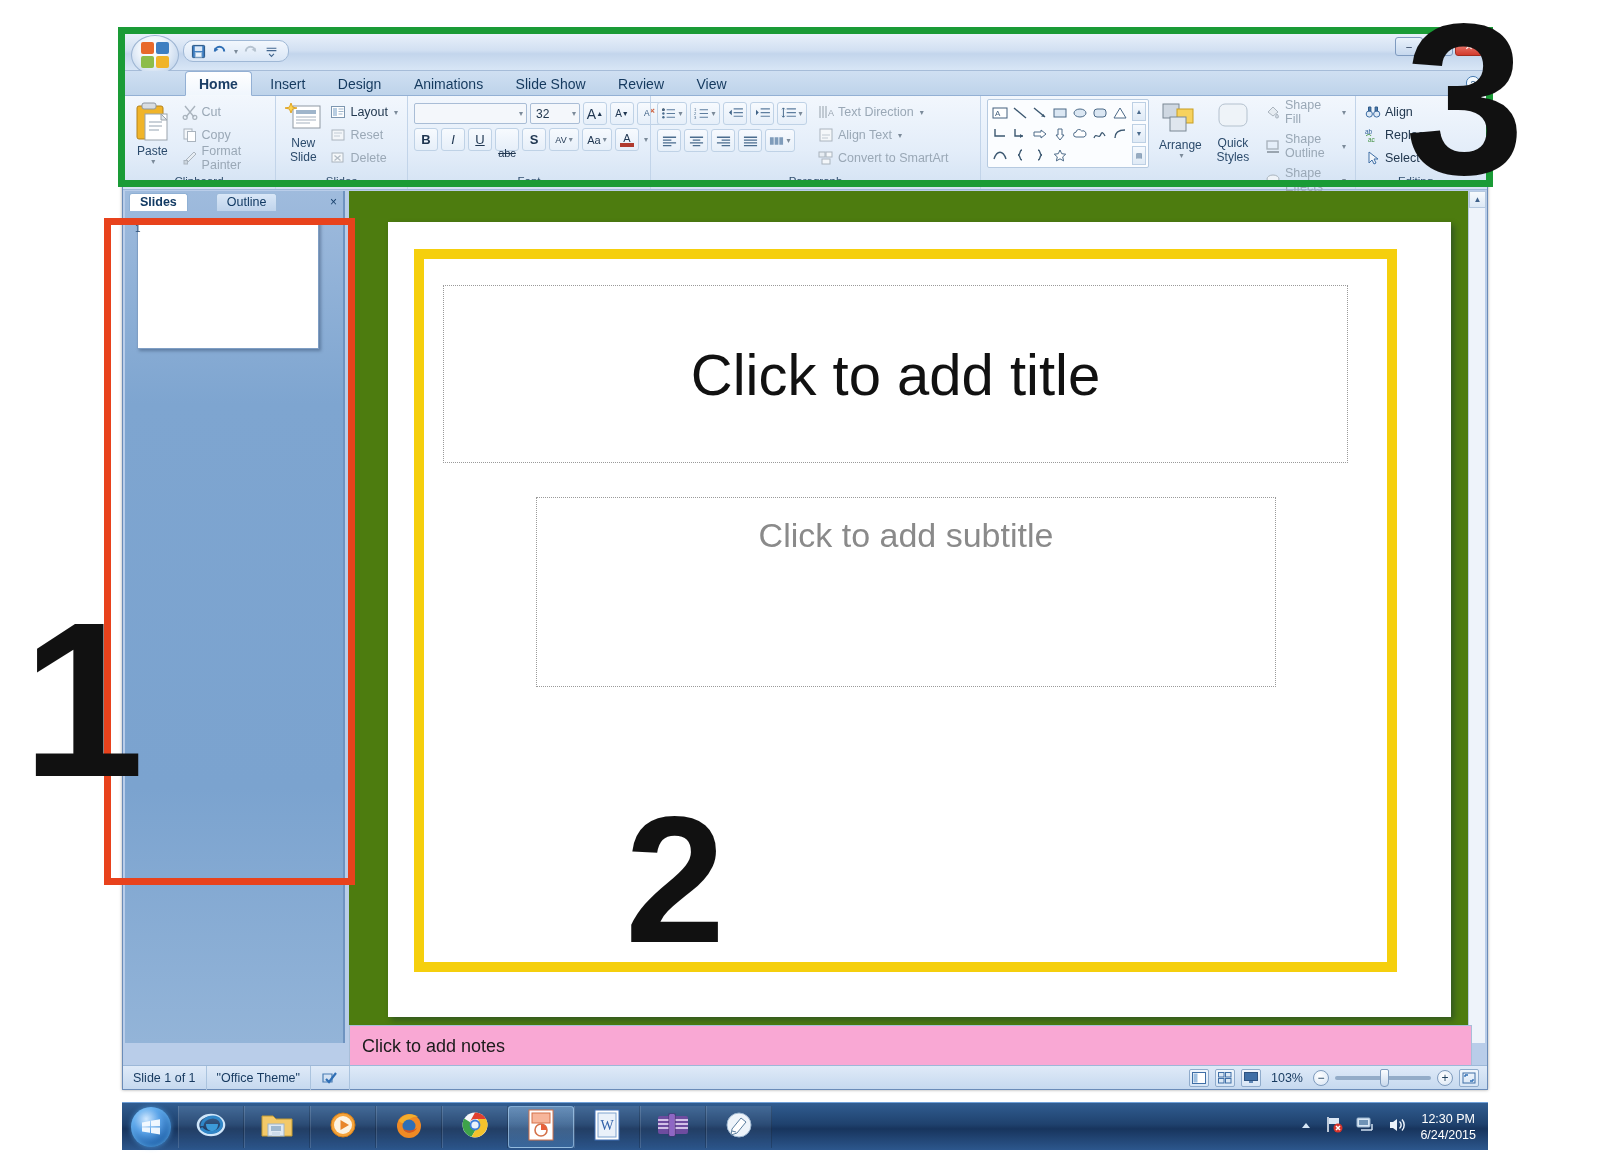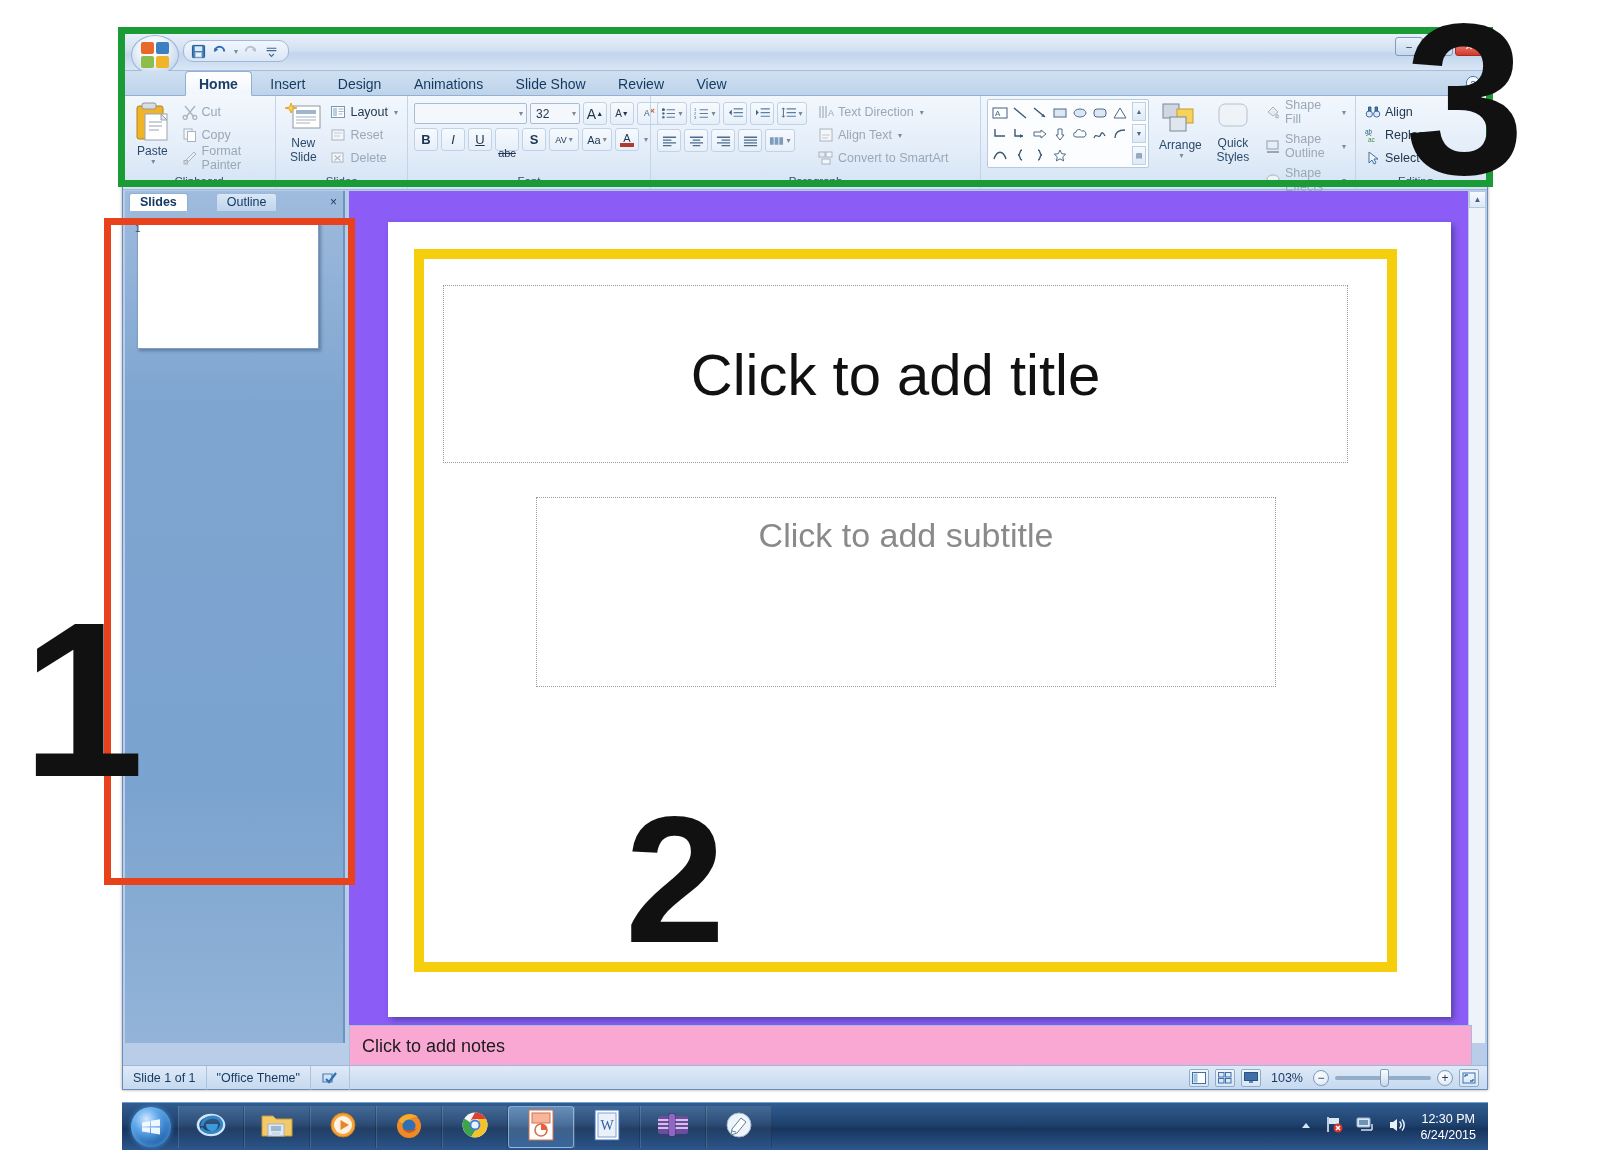--- a/index.html
+++ b/index.html
@@ -149,21 +149,21 @@
 
   .thumb-wrap { position:absolute; left: 12px; top: 30px; }
   .thumb-num { position:absolute; left:-2px; top: 2px; font-size:10px; color:#2d4f75; }
   .thumb {
     width: 182px; height: 128px; background:#fff;
     border: 1px solid #7f9ec4; box-shadow: 2px 2px 3px rgba(20,40,70,.35);
   }
 
   .editor {
     position:absolute; left: 226px; right: 2px; top: 0; bottom: 46px;
-    background: #8b5cf6;
+    background: #4d7c0f;
   }
   .slide-canvas {
     position:absolute; left: 39px; top: 31px; width: 1063px; height: 795px;
     background:#ffffff; box-shadow: 3px 3px 6px rgba(10,30,60,.4);
   }
   .ph {
     position:absolute; border: 1px dotted #9a9a9a; background:#fff;
     display:flex; align-items:center; justify-content:center;
   }
   .ph-title { left: 55px; top: 63px; width: 905px; height: 178px; }

